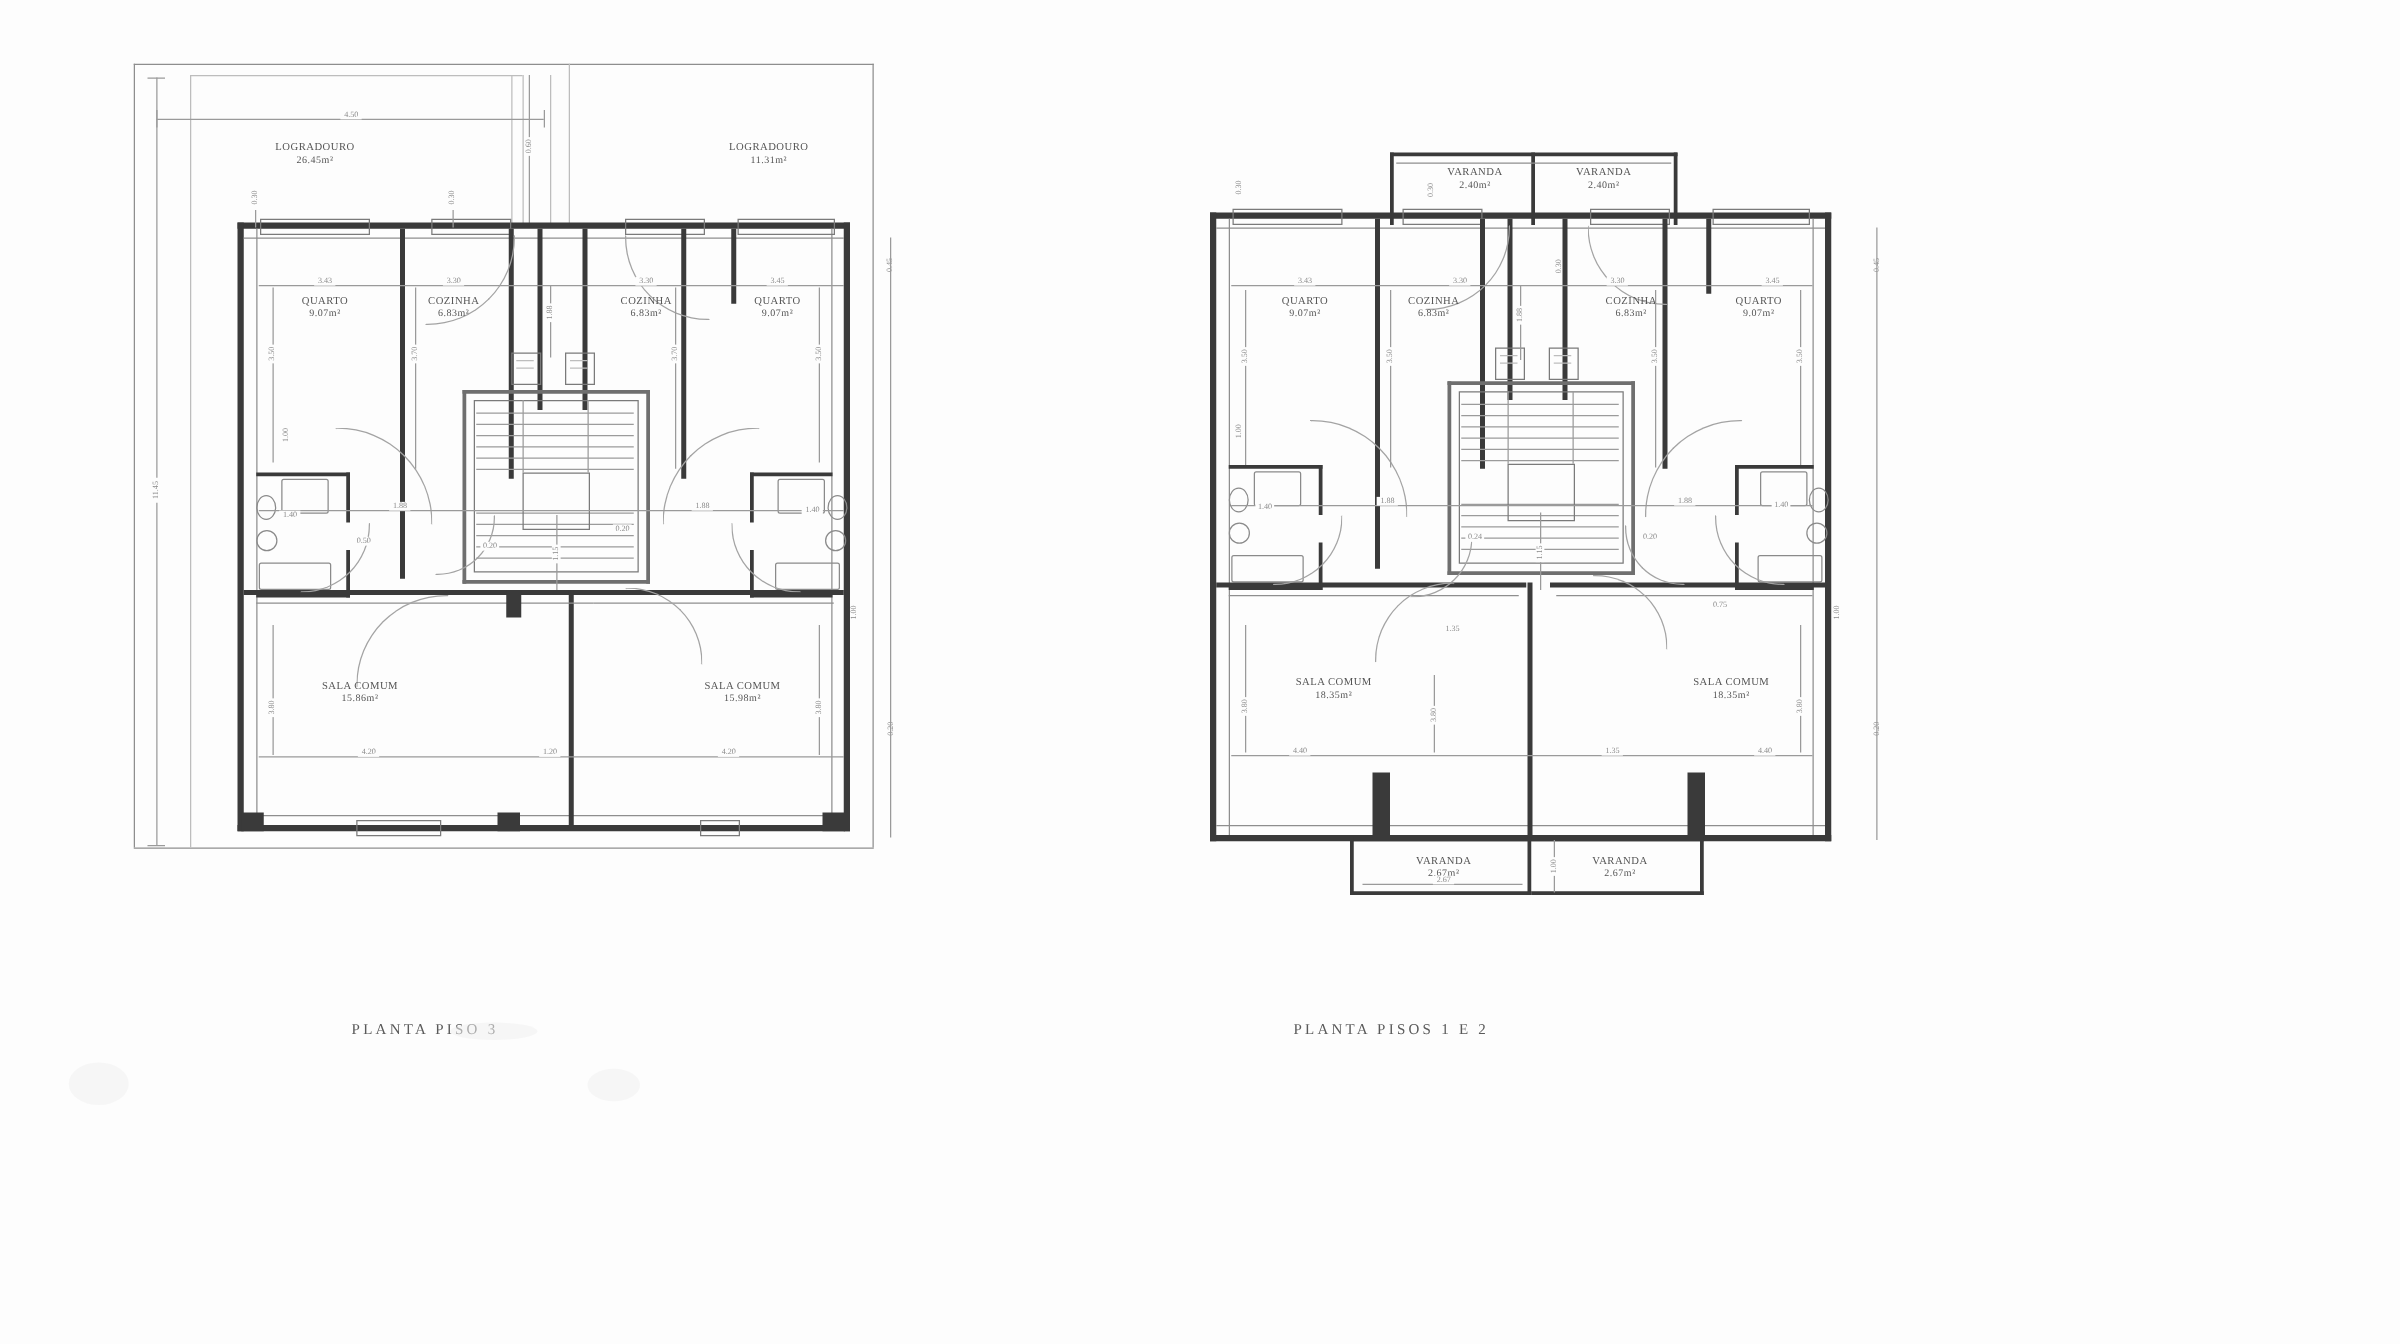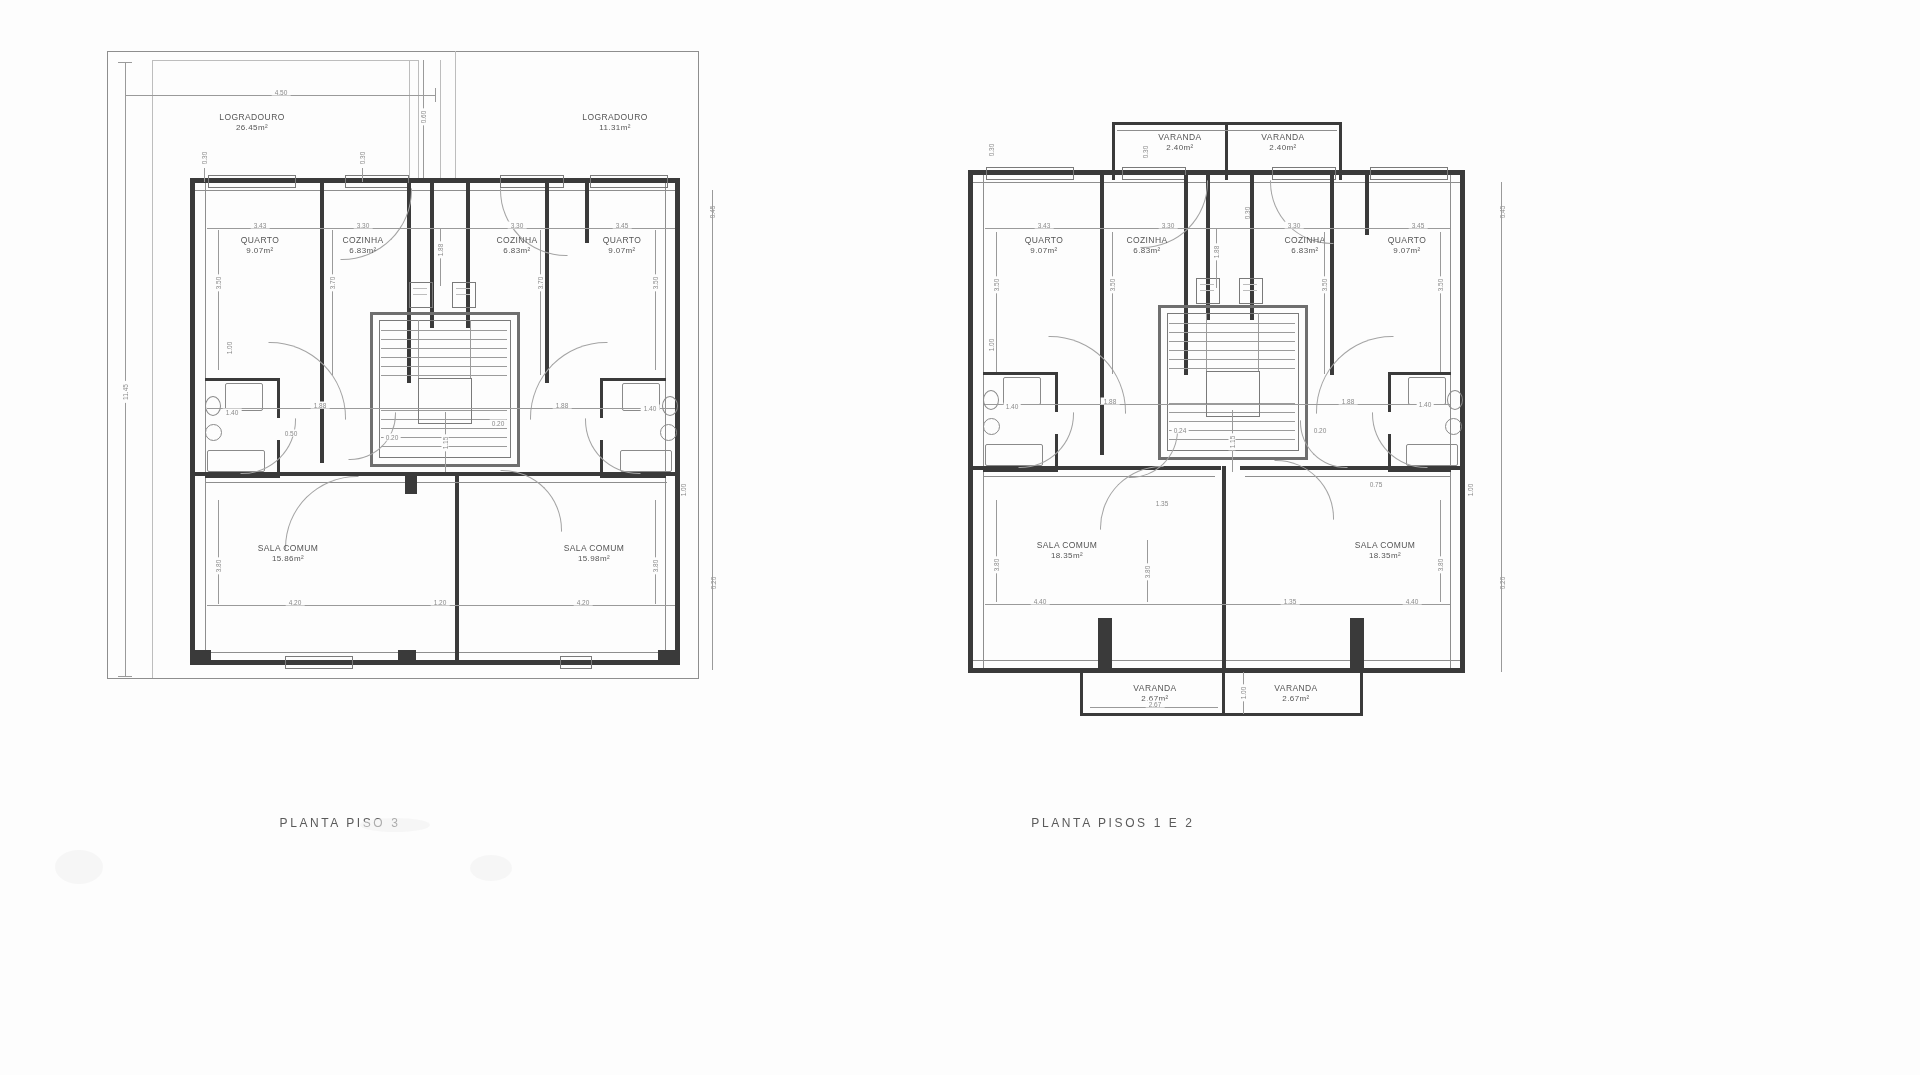--- a/index.html
+++ b/index.html
@@ -1,18 +1,18 @@
 <!DOCTYPE html>
 <html><head>
 <meta charset="utf-8">
 <style>
   html,body{margin:0;padding:0;background:#ffffff;}
   body{width:1920px;height:1075px;overflow:hidden;
        font-family:"Liberation Sans","DejaVu Sans",sans-serif;color:#4a4a4a;}
-  #sheet{position:relative;width:1920px;height:1075px;background:#fdfdfd;}
+  #sheet{position:relative;width:1920px;height:1075px;background:#fdfdfd;font-family:Liberation Serif, serif;}
 
   
   .wall      {position:absolute;background:#3a3a3a;}
   .wall.lt   {background:#6f6f6f;}
   .thin      {position:absolute;background:#8e8e8e;}
   .hair      {position:absolute;background:#bdbdbd;}
   .dim       {position:absolute;background:#9a9a9a;height:1px;}
   .dimv      {position:absolute;background:#9a9a9a;width:1px;}
   .rect      {position:absolute;border:1px solid #7a7a7a;background:transparent;}
 

